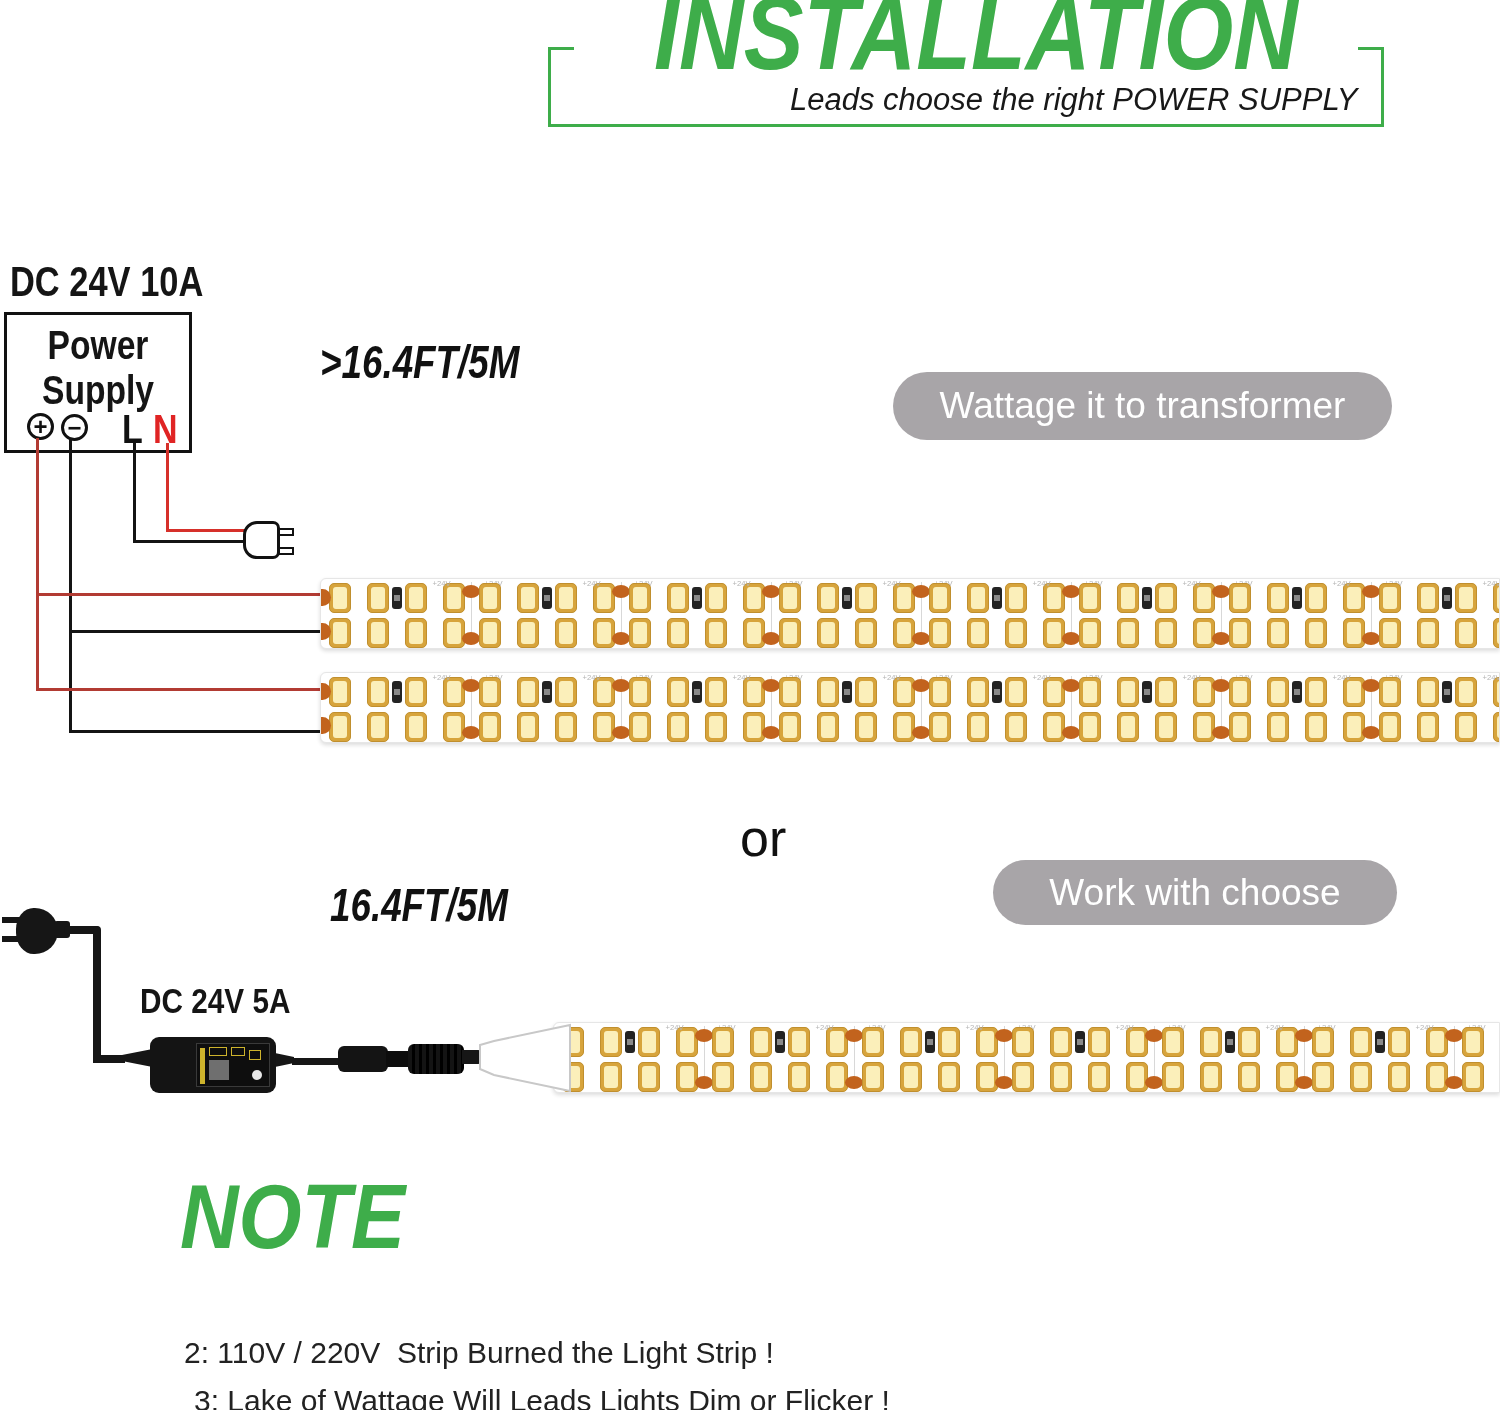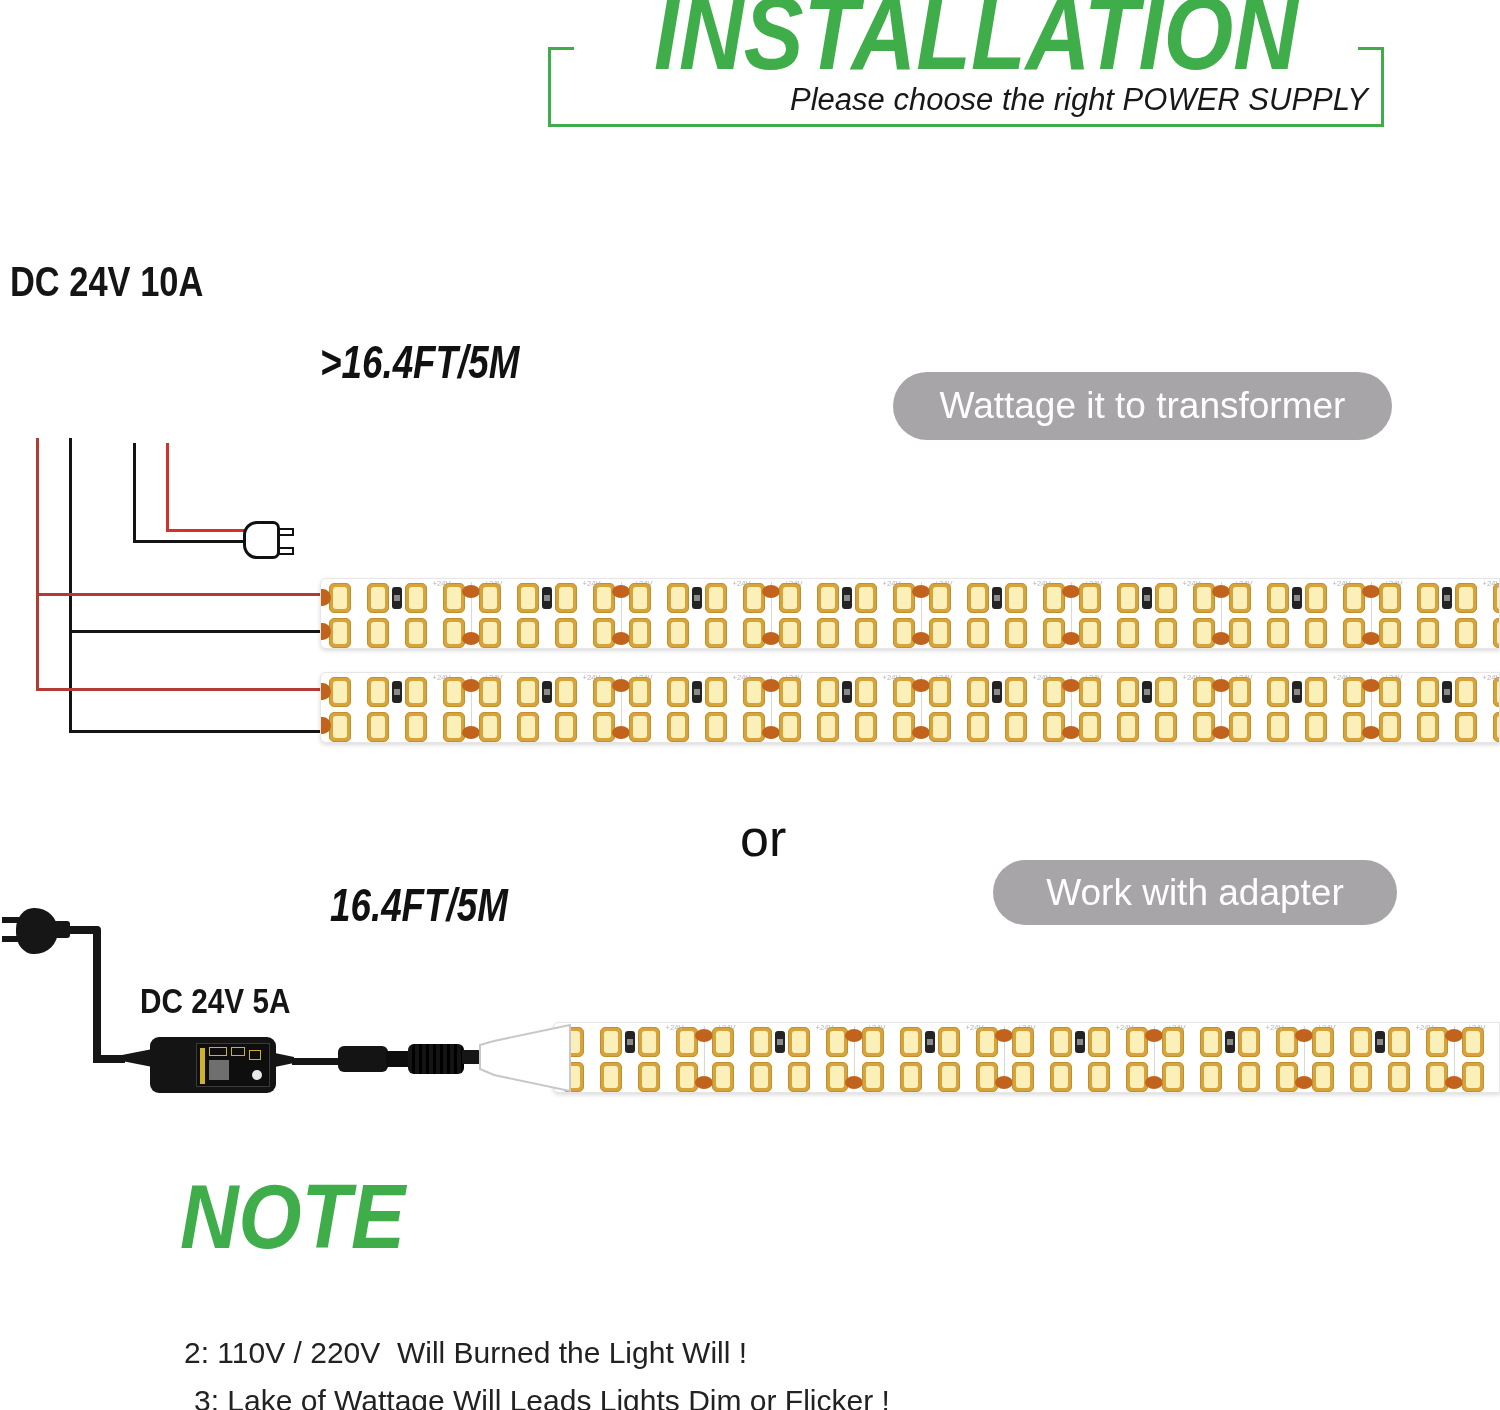--- a/index.html
+++ b/index.html
@@ -93,43 +93,53 @@
 <body>
 
 <div class="canvas">
 
   <div class="br" style="left:548px;top:47px;width:26px;height:3px;"></div>
   <div class="br" style="left:1358px;top:47px;width:26px;height:3px;"></div>
   <div class="br" style="left:548px;top:47px;width:3px;height:80px;"></div>
   <div class="br" style="left:1381px;top:47px;width:3px;height:80px;"></div>
   <div class="br" style="left:548px;top:124px;width:836px;height:3px;"></div>
   <div class="main-title">INSTALLATION</div>
-  <div class="subtitle">Please choose the right POWER SUPPLY</div>
+  <div class="subtitle">Leads choose the right POWER SUPPLY</div>
 
   <div class="ps-rating">DC 24V 10A</div>
+  <div class="ps-box">
+    <div class="ps-name">
+      <span>Power</span><br>
+      <span>Supply</span>
+    </div>
+    <div class="term-circle" style="left:20px;top:98px;">+</div>
+    <div class="term-circle" style="left:54px;top:99px;">−</div>
+    <div class="term-letter" style="left:115px;top:94px;color:#111;">L</div>
+    <div class="term-letter" style="left:146px;top:94px;color:#e02424;">N</div>
+  </div>
 
   <div class="wire" style="left:36px;top:438px;width:3px;height:253px;background:var(--wire-red);"></div>
   <div class="wire" style="left:69px;top:438px;width:3px;height:295px;background:var(--wire-black);"></div>
   <div class="wire" style="left:133px;top:443px;width:3px;height:100px;background:var(--wire-black);"></div>
   <div class="wire" style="left:166px;top:443px;width:3px;height:89px;background:var(--wire-bred);"></div>
   <div class="wire" style="left:166px;top:529px;width:82px;height:3px;background:var(--wire-bred);"></div>
   <div class="wire" style="left:133px;top:540px;width:115px;height:3px;background:var(--wire-black);"></div>
   <div class="wire" style="left:36px;top:593px;width:286px;height:3px;background:var(--wire-red);"></div>
   <div class="wire" style="left:69px;top:630px;width:253px;height:3px;background:var(--wire-black);"></div>
   <div class="wire" style="left:36px;top:688px;width:286px;height:3px;background:var(--wire-red);"></div>
   <div class="wire" style="left:69px;top:730px;width:253px;height:3px;background:var(--wire-black);"></div>
 
   <div class="plug-body"></div>
   <div class="prong" style="left:278px;top:528px;"></div>
   <div class="prong" style="left:278px;top:547px;"></div>
 
   <div class="len-label" style="left:320px;top:335px;">&gt;16.4FT/5M</div>
   <div class="pill" style="left:893px;top:372px;width:499px;height:68px;">Wattage it to transformer</div>
   <div class="or-label">or</div>
-  <div class="pill" style="left:993px;top:860px;width:404px;height:65px;">Work with adapter</div>
+  <div class="pill" style="left:993px;top:860px;width:404px;height:65px;">Work with choose</div>
   <div class="len-label" style="left:330px;top:878px;">16.4FT/5M</div>
 
   <div class="led-strip" style="left:320px;top:578px;width:1180px;height:71px;">
       <div class="led" style="left:8px;top:4px"></div>
       <div class="led" style="left:8px;top:39px"></div>
       <div class="led" style="left:46px;top:4px"></div>
       <div class="led" style="left:46px;top:39px"></div>
       <div class="led" style="left:84px;top:4px"></div>
       <div class="led" style="left:84px;top:39px"></div>
       <div class="led" style="left:122px;top:4px"></div>
@@ -463,16 +473,16 @@
   <div class="barrel" style="left:338px;top:1046px;width:50px;height:26px;"></div>
   <div class="blk" style="left:386px;top:1051px;width:24px;height:16px;background:#0d0d0d;"></div>
   <div class="barrel ribs" style="left:408px;top:1044px;width:56px;height:30px;"></div>
   <div class="blk" style="left:462px;top:1050px;width:20px;height:14px;border-radius:0 4px 4px 0;"></div>
   <svg class="abs" style="left:478px;top:1023px;" width="94" height="70">
     <polygon points="2,22 16,18 92,2 92,68 16,52 2,46" fill="#ffffff" stroke="#c8c8c8" stroke-width="2"></polygon>
   </svg>
   <div class="adp-rating">DC 24V 5A</div>
 
   <div class="note-title">NOTE</div>
-  <div class="note-item" style="left:184px;top:1336px;">2: 110V / 220V  Will Burned the Light Will !</div>
+  <div class="note-item" style="left:184px;top:1336px;">2: 110V / 220V  Strip Burned the Light Strip !</div>
   <div class="note-item" style="left:194px;top:1384px;">3: Lake of Wattage Will Leads Lights Dim or Flicker !</div>
 
 </div>
 
 </body></html>

